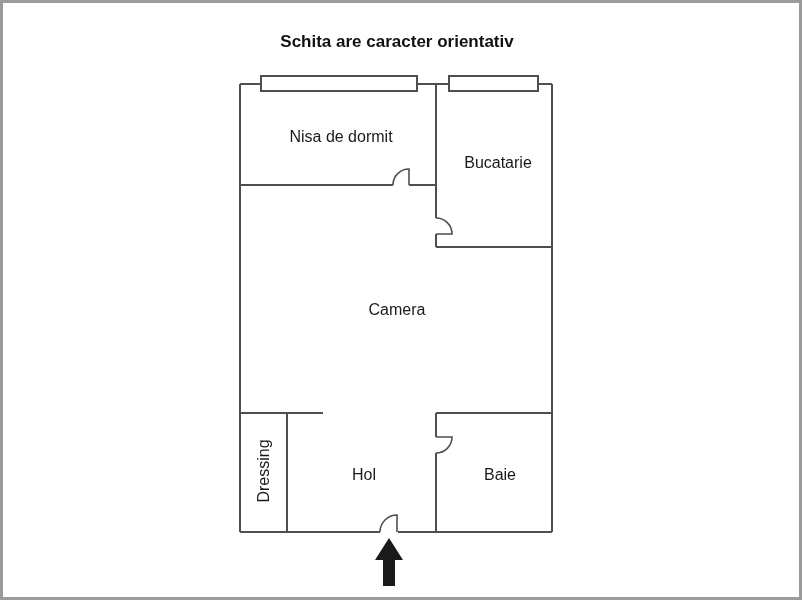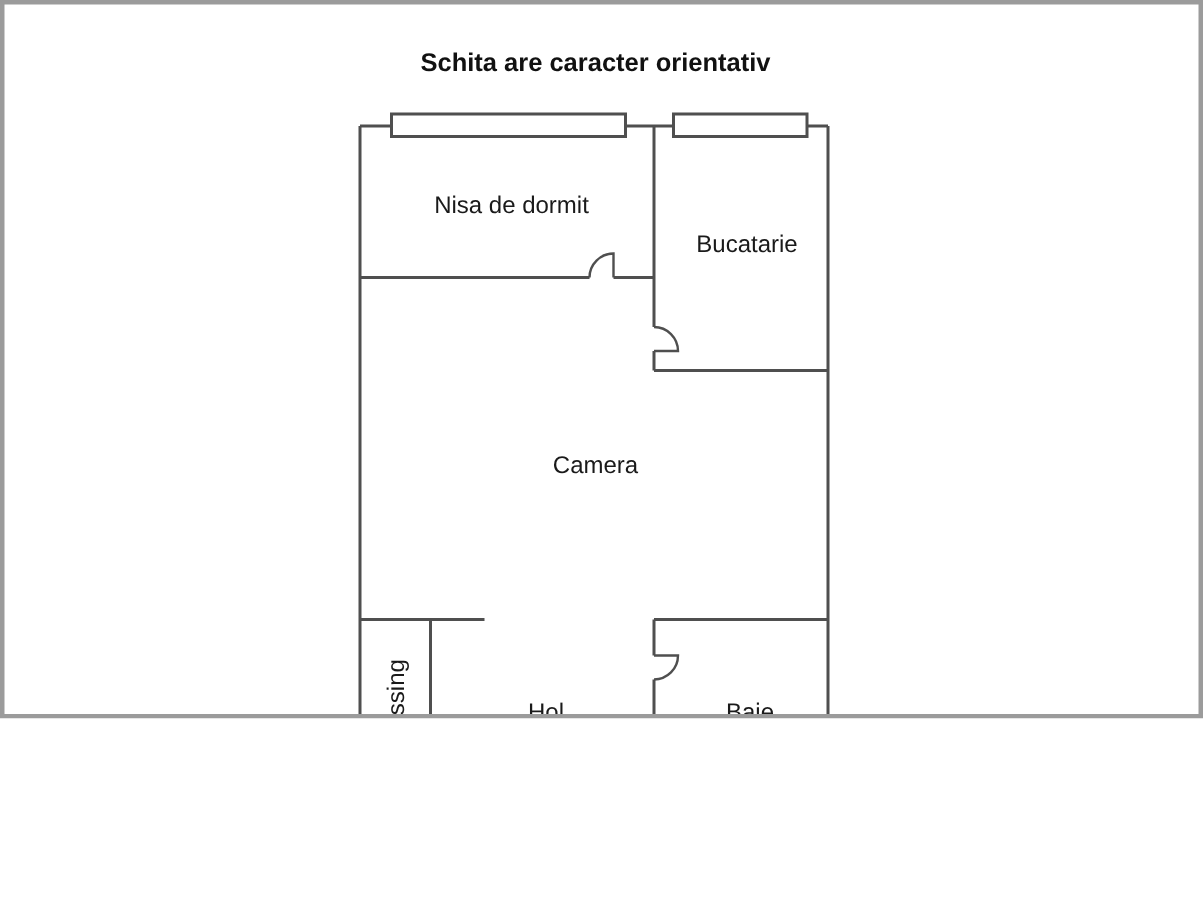--- a/index.html
+++ b/index.html
@@ -2,21 +2,21 @@
 <html><head>
 <meta charset="utf-8">
 <style>
   * { margin: 0; padding: 0; box-sizing: border-box; }
   html, body {
     font-family: "Liberation Sans", sans-serif;
     background: #ffffff;
   }
   .frame {
     width: 802px;
-    height: 479px;
+    height: 600px;
     background: #ffffff;
     border: 3px solid #9b9b9b;
     position: relative;
     overflow: hidden;
   }
   svg { display: block; }
   .wall {
     fill: none;
     stroke: #4f4f4f;
     stroke-width: 2;

